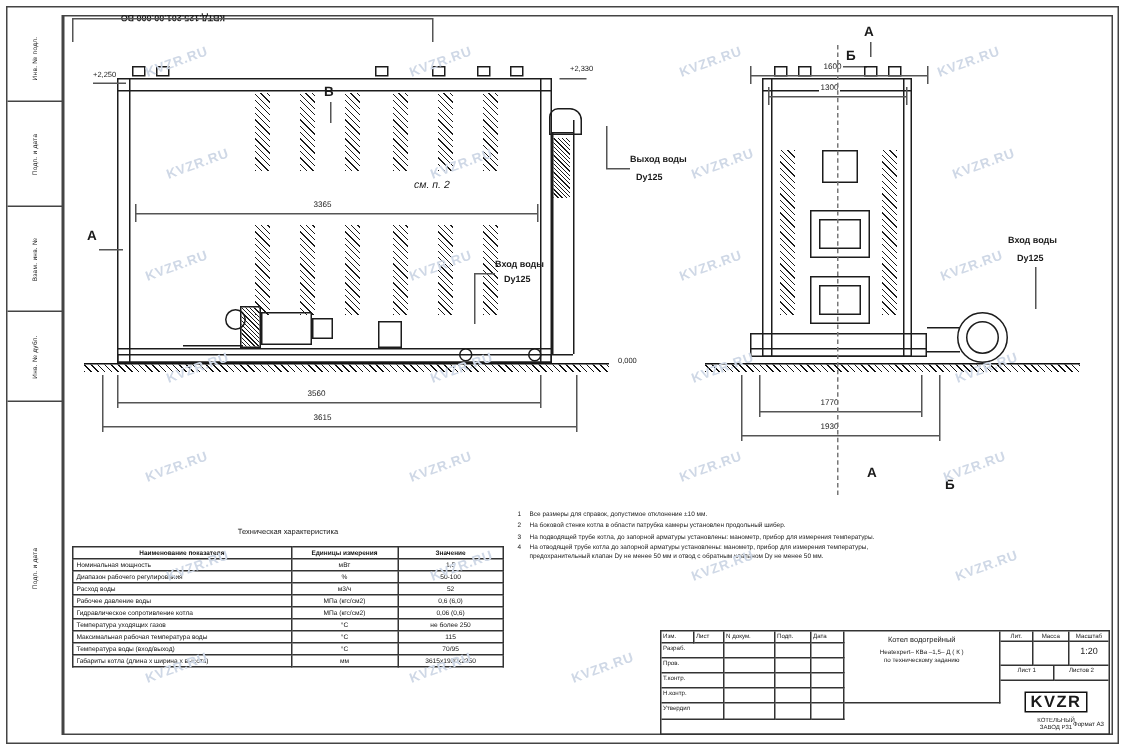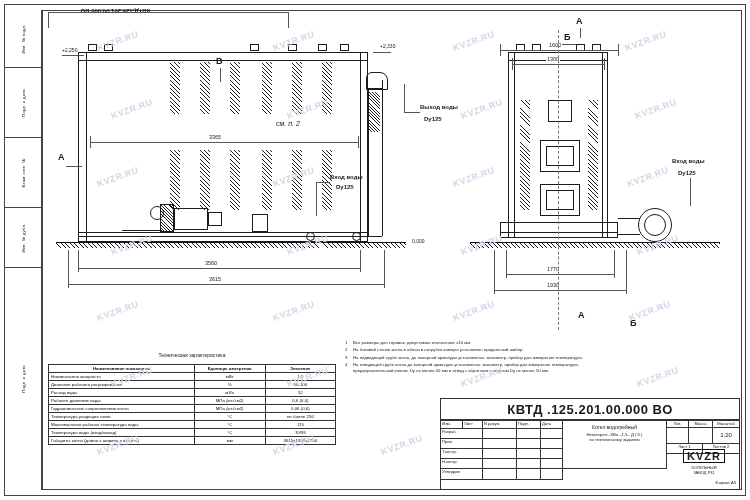--- a/index.html
+++ b/index.html
@@ -320,23 +320,20 @@
           <td class="c">70/95</td>
         </tr>
     <tr>
           <td>Габариты котла (длина x ширина x высота)</td>
           <td class="c">мм</td>
           <td class="c">3615х1930х2250</td>
         </tr>
   </tbody>
     </table>
 
-  <div class="stamp-title">
-    <span>КВТД .125.201.00.000  ВО</span>
-  </div>
 
   <div class="tb">
 
     <div class="bx" style="left:0;top:0;width:22px;height:8px;">
       <span>Изм.</span></div>
     <div class="bx" style="left:22px;top:0;width:20px;height:8px;">
       <span>Лист</span></div>
     <div class="bx" style="left:42px;top:0;width:34px;height:8px;">
       <span>N докум.</span></div>
     <div class="bx" style="left:76px;top:0;width:24px;height:8px;">
@@ -395,21 +392,21 @@
     <div class="bx" style="left:226px;top:23px;width:36px;height:10px;text-align:center;">
       <span>Лист  1</span></div>
     <div class="bx" style="left:262px;top:23px;width:36px;height:10px;text-align:center;border-right:none;">
       <span>Листов   2</span></div>
 
     <div class="bx" style="left:226px;top:33px;width:72px;height:26px;border-right:none;border-bottom:none;"></div>
 
     <div class="bx" style="left:226px;top:59px;width:72px;height:10px;border-right:none;border-bottom:none;text-align:right;padding-right:3px;">
       <span>Формат  А3</span></div>
 
-    <div class="kvzr" style="bottom:14px;">
+    <div class="kvzr" style="bottom:2px;">
       <span class="logo">KVZR</span>
       <div class="sub">КОТЕЛЬНЫЙ<br>ЗАВОД Р31</div>
     </div>
   </div>
 
   <div class="wm" style="left:96px;top:36px;">KVZR.RU</div>
   <div class="wm" style="left:272px;top:36px;">KVZR.RU</div>
   <div class="wm" style="left:452px;top:36px;">KVZR.RU</div>
   <div class="wm" style="left:624px;top:36px;">KVZR.RU</div>
   <div class="wm" style="left:110px;top:104px;">KVZR.RU</div>

